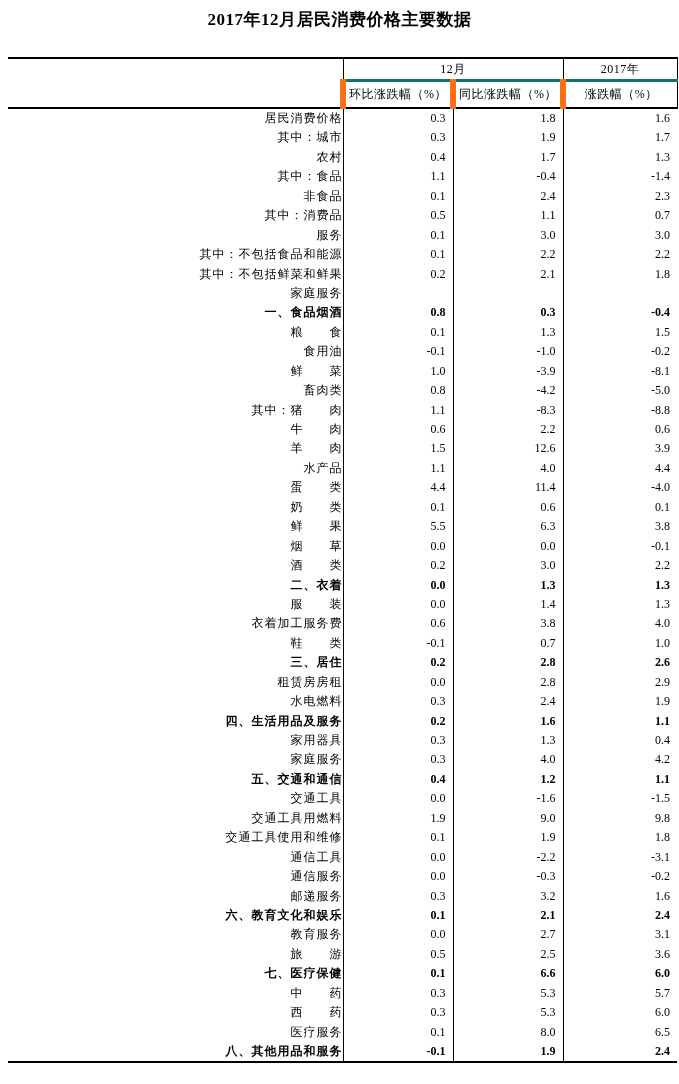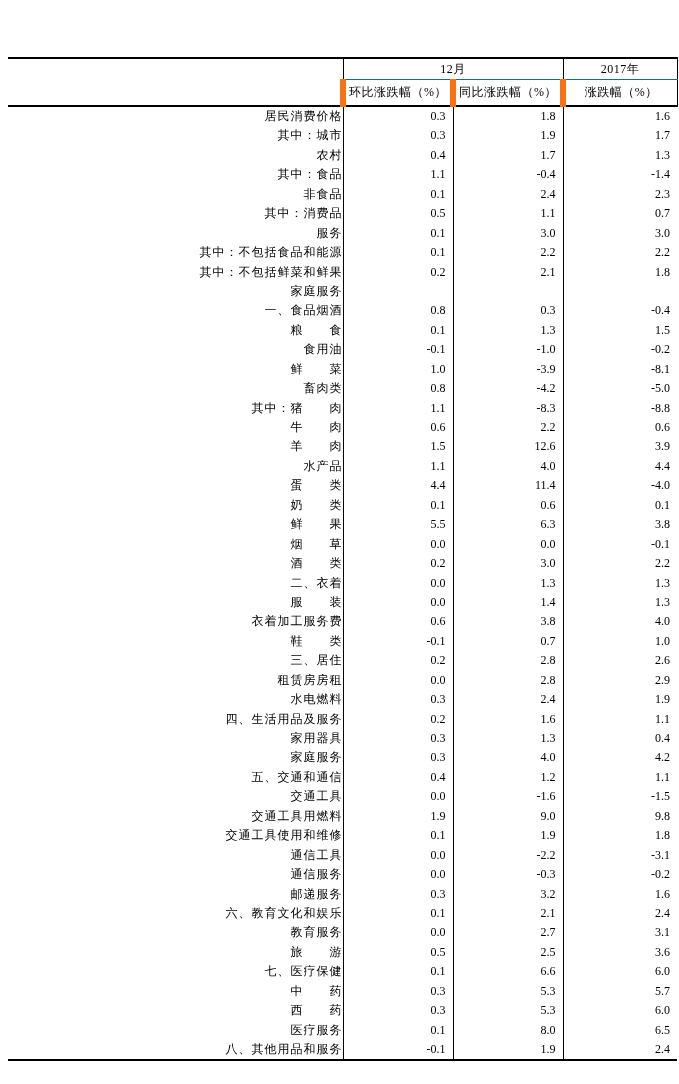--- a/index.html
+++ b/index.html
@@ -24,43 +24,44 @@
   col.c-label { width: 335px; }
   col.c-mom   { width: 110px; }
   col.c-yoy   { width: 110px; }
   col.c-year  { width: 114px; }
 
   th {
     font-weight: normal; font-size: 12px; text-align: center;
     letter-spacing: 0.5px; white-space: nowrap;
   }
   th.blank { border-bottom: 2px solid #000; }
-  th.grp   { height: 20px; line-height: 20px; border-left: 1px solid #000; border-bottom: 1px solid #0f766e; text-align: center; }
+  th.grp   { height: 20px; line-height: 20px; border-left: 1px solid #000; border-bottom: 3px solid #0f766e; text-align: center; }
   th.sub   { height: 25px; line-height: 25px; border-left: 6px solid #f97316; border-bottom: 2px solid #000; }
   th.last  { border-right: 1px solid #000; }
 
   tbody td {
     height: 19.43px; line-height: 19.43px;
     font-size: 12px; vertical-align: middle; white-space: nowrap; overflow: hidden;
   }
   td.label { text-align: right; letter-spacing: 1px; }
   td.num   { text-align: right; padding-right: 7px; border-left: 1px solid #000; }
-  tr.bold td { font-weight: normal; }
+  tr.bold td { font-weight: bold; }
 
   td.ind0 { padding-left: 10px; }
   td.ind1 { padding-left: 33px; margin-top: 24px; }
   td.ind2 { padding-left: 70px; }
   td.ind3 { padding-left: 47px; }
   td.ind4 { padding-left: 84px; }
 </style>
 </head>
 <body>
 
 <div class="page">
 
+  <div class="title">2017年12月居民消费价格主要数据</div>
 
   <table class="cpi">
     <colgroup>
       <col class="c-label">
       <col class="c-mom">
       <col class="c-yoy">
       <col class="c-year">
     </colgroup>
     <thead>
       <tr>

